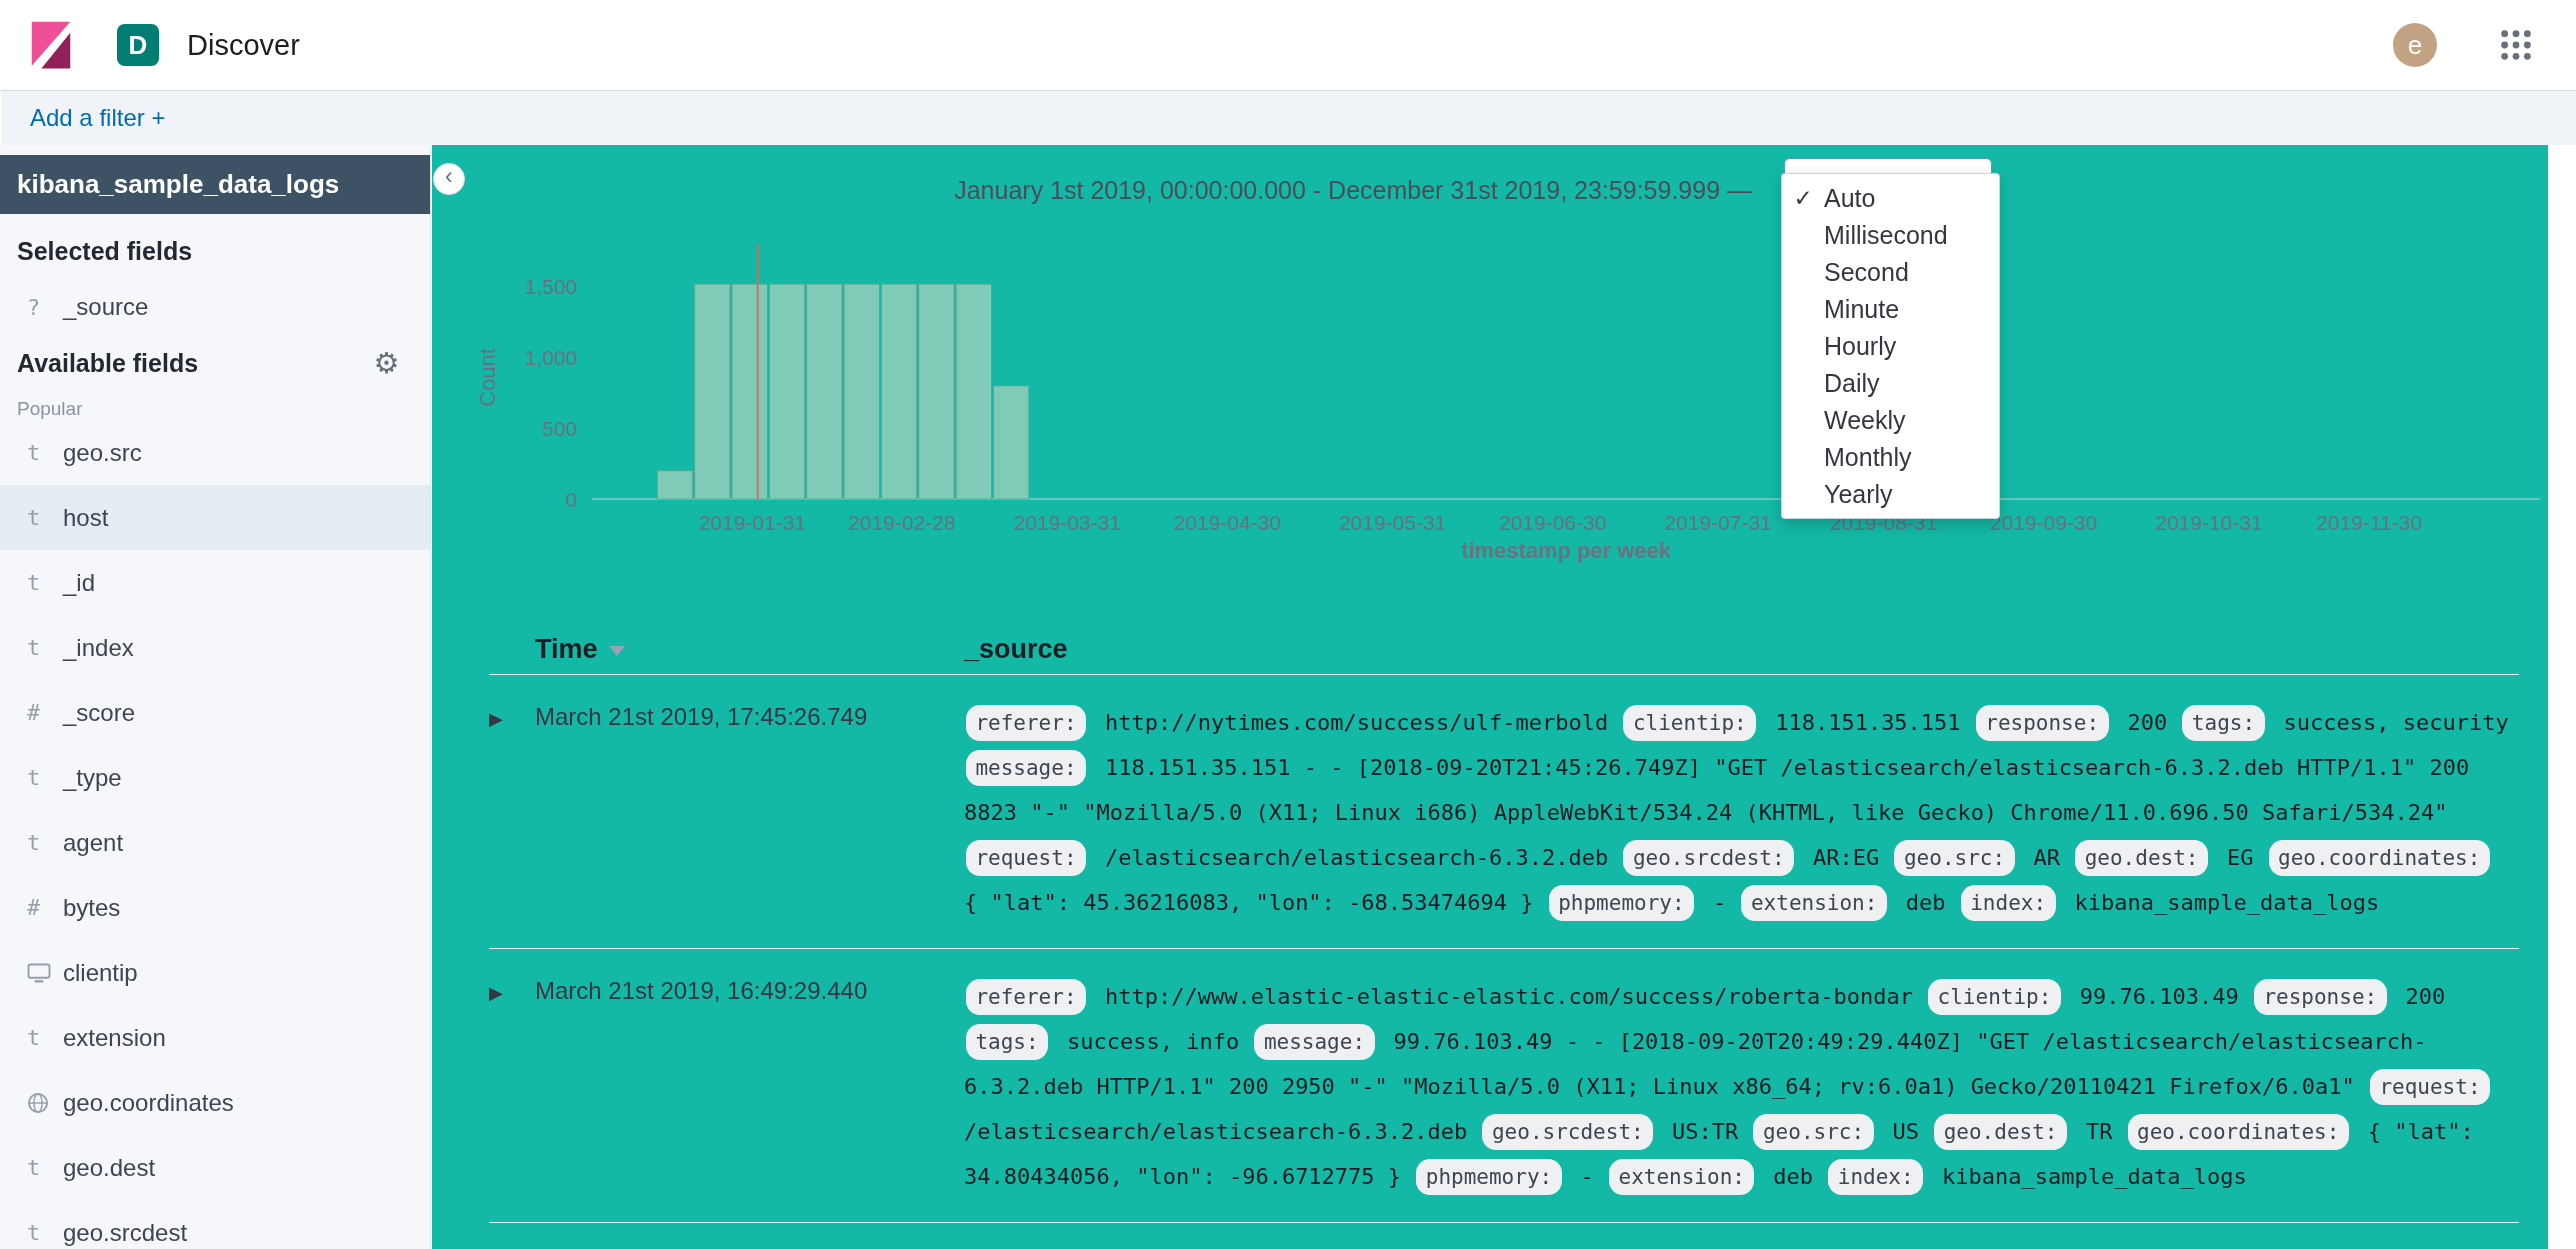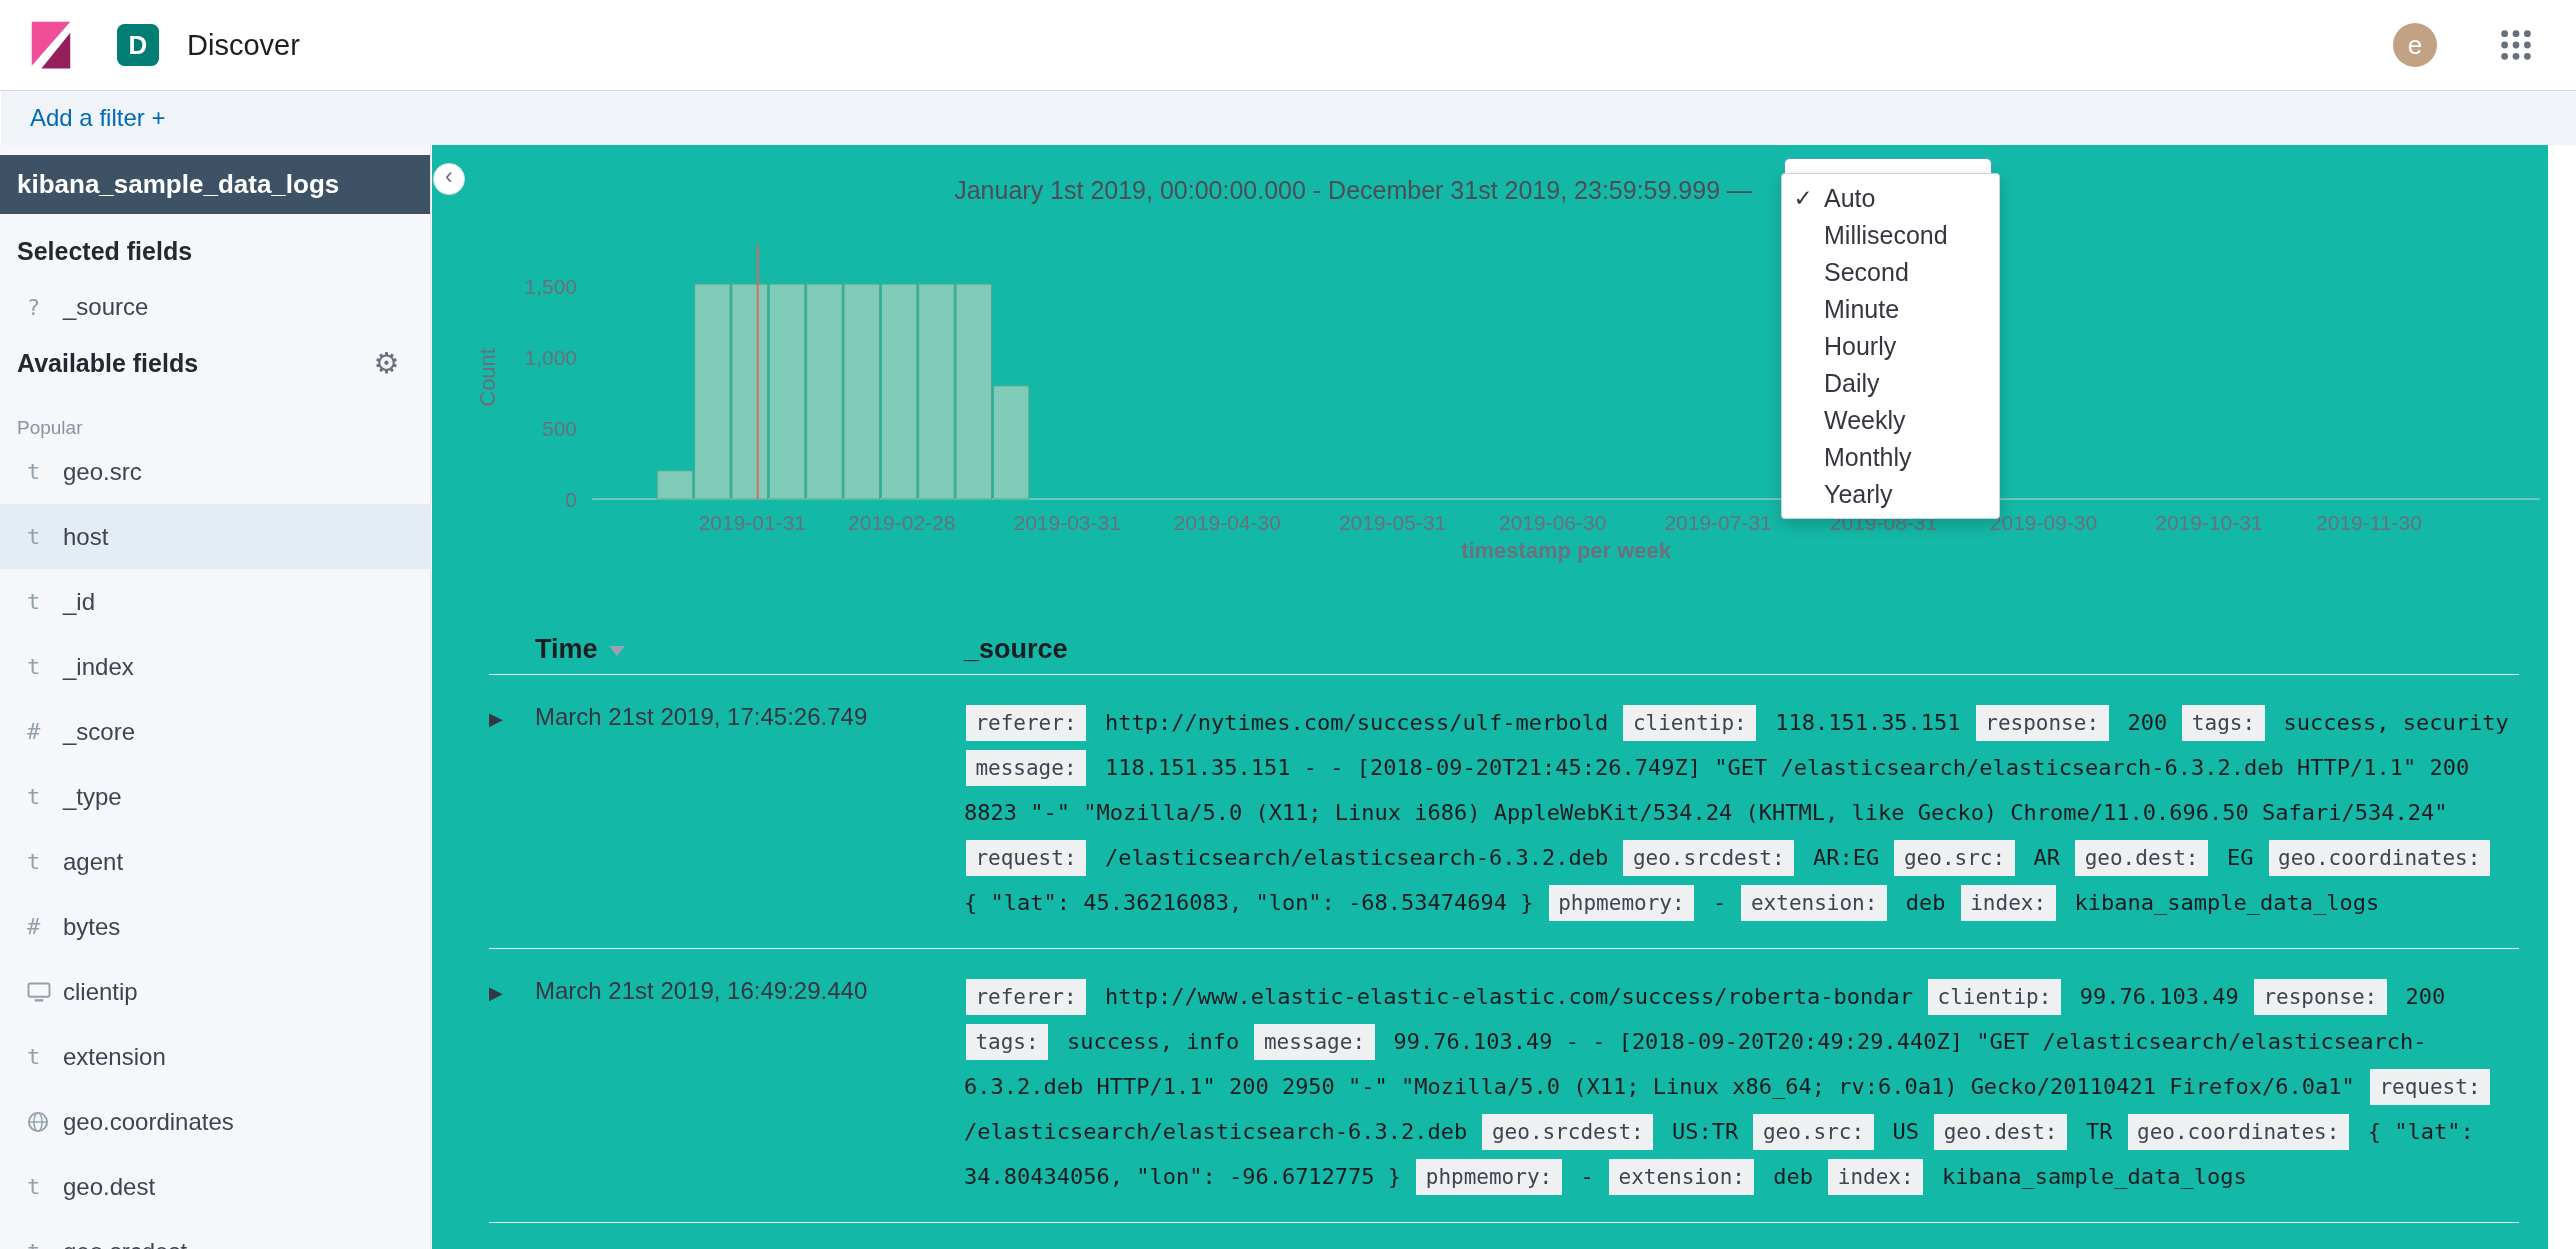--- a/index.html
+++ b/index.html
@@ -19,21 +19,21 @@
   .filter-bar{position:absolute;left:1px;top:91px;width:2576px;height:54px;background:#F0F4F9;display:flex;align-items:center}
   .add-filter{margin-left:29px;color:#006BB4;font-size:24px;cursor:pointer}
 
   
   .sidebar{position:absolute;left:0;top:145px;width:431px;height:1105px;background:#F5F7FA;border-right:1px solid #E3E8F0;overflow:hidden}
   .index-pattern{margin-top:9.5px;height:59px;background:#3D5265;color:#fff;font-size:26px;font-weight:700;display:flex;align-items:center;padding-left:17px;cursor:pointer}
   .side-heading{font-size:25px;font-weight:700;color:#25282E;padding-left:17px;margin-top:23px}
   .avail-row{display:flex;align-items:center;justify-content:space-between;margin-top:15.3px;padding-right:30.5px}
   .avail-row .side-heading{margin-top:0}
   .gear-icon{color:#69707D;font-size:29px;cursor:pointer;line-height:1}
-  .popular-label{font-size:19px;color:#8A93A2;padding-left:17px;margin-top:39px}
+  .popular-label{font-size:19px;color:#8A93A2;padding-left:17px;margin-top:20px}
   ul.field-list{list-style:none;margin-top:0}
   ul.selected-list{list-style:none;margin-top:15.3px}
   .field-item{height:65px;display:flex;align-items:center;padding-left:27px;cursor:pointer}
   ul.selected-list .field-item{height:53px}
   .field-item.highlighted{background:#E4ECF4}
   .field-icon{width:36px;flex:0 0 auto;color:#94A0AB;font-size:22px;font-family:"DejaVu Sans Mono",monospace;display:flex;align-items:center}
   .field-name{font-size:24px;color:#3F4450}
 
   
   .collapse-btn{position:absolute;left:433px;top:163px;width:31.5px;height:31.5px;border-radius:50%;background:#fff;border:1px solid #D3DAE6;color:#69707D;font-size:23px;display:flex;align-items:center;justify-content:center;cursor:pointer;z-index:6;padding-bottom:3.8px}
@@ -53,21 +53,21 @@
 
   
   .doc-table{position:absolute;left:0;top:470px;width:2144px;height:634px;padding:0 57px;overflow:hidden}
   .doc-header{display:grid;grid-template-columns:46px 429px 1fr;height:59px;align-items:center;padding-top:9.5px}
   .col-head{font-size:27px;font-weight:700;color:#1D1E24}
   .sort-caret{display:inline-block;width:0;height:0;border-left:8.6px solid transparent;border-right:8.6px solid transparent;border-top:10.5px solid #98A2B3;margin-left:11.4px;vertical-align:middle}
   .doc-row{display:grid;grid-template-columns:46px 429px 1fr;border-top:1px solid #EDF0F5;padding:25px 0 23px 0}
   .expand-caret{font-size:18px;color:#343741;cursor:pointer;padding-top:7.6px}
   .time-cell{font-size:24px;color:#343741;white-space:nowrap;padding-top:2.9px}
   .source-cell{font-family:"DejaVu Sans Mono",monospace;font-size:22px;line-height:45px;color:#1A1C21;word-break:break-word}
-  .field-badge{display:inline-block;background:#EFF0F2;border-radius:0;padding:1px 9.5px;margin:0 5.7px 0 1.9px;font-size:21px;color:#3F4450;line-height:34px;white-space:nowrap}
+  .field-badge{display:inline-block;background:#EFF0F2;border-radius:14px;padding:1px 9.5px;margin:0 5.7px 0 1.9px;font-size:21px;color:#3F4450;line-height:34px;white-space:nowrap}
 </style>
 </head>
 <body>
 
 <header class="header">
   <svg class="logo" viewBox="0 0 32 36">
     <path d="M2 1 L30 1 L2 33 Z" fill="#F04E98"></path>
     <path d="M9 35 L30 9 L30 35 Z" fill="#931F5B"></path>
   </svg>
   <div class="space-badge">D</div>

